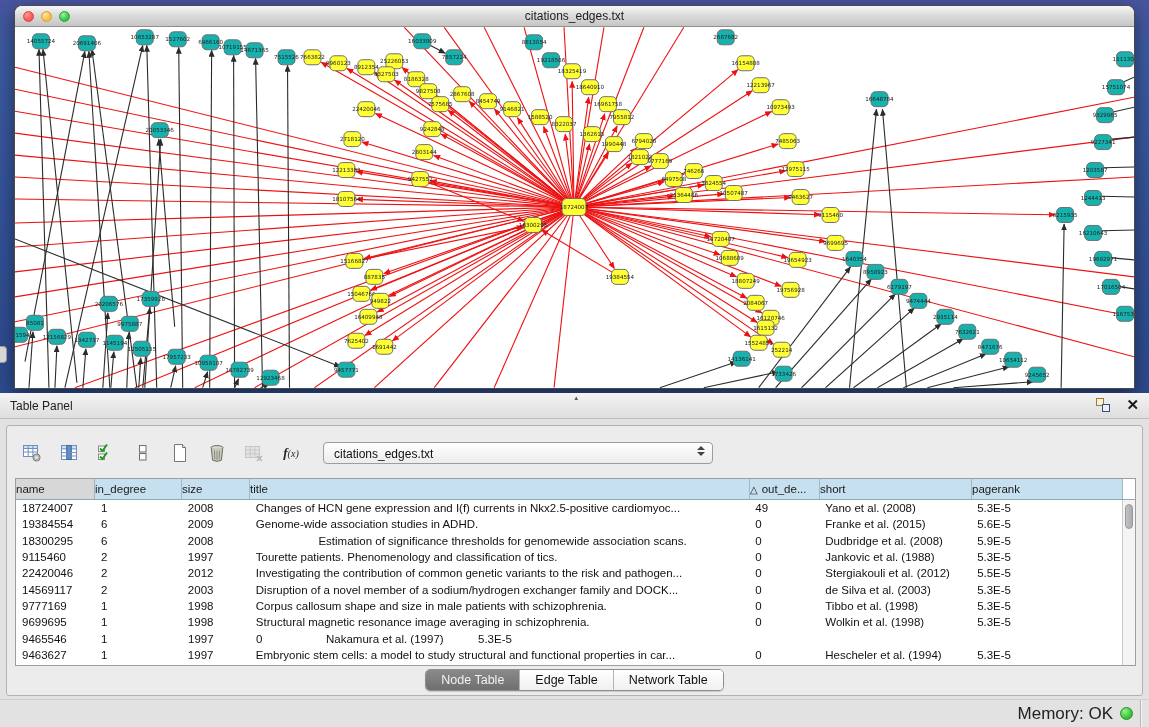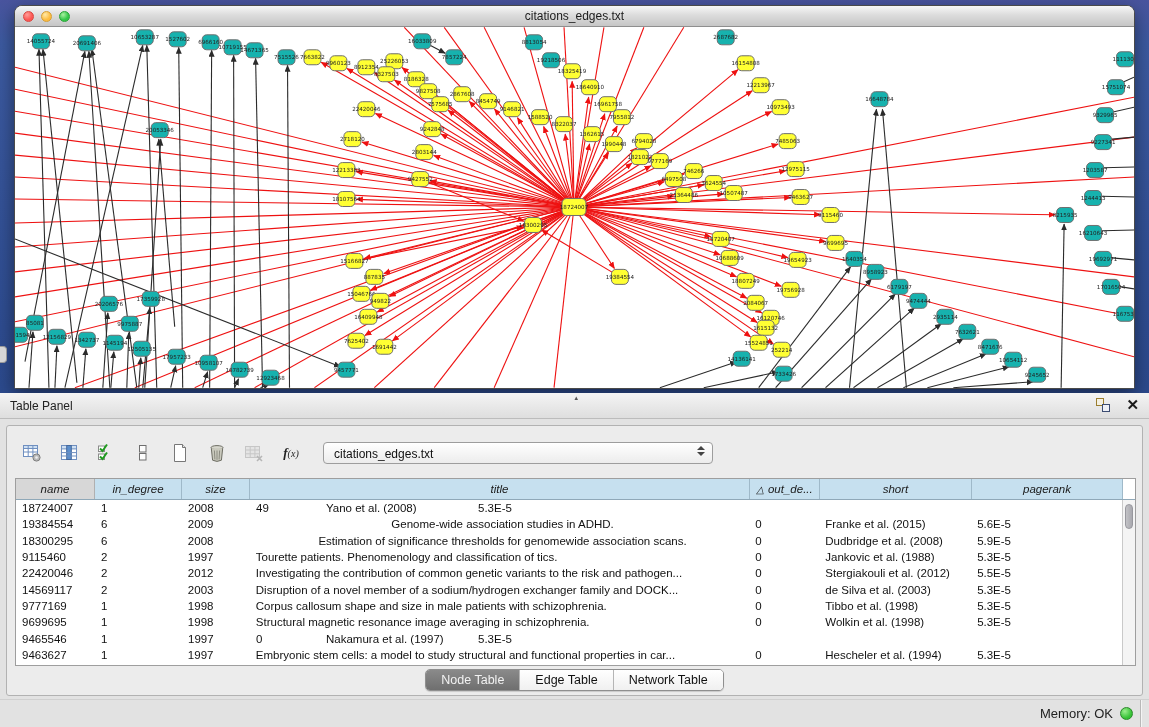--- a/index.html
+++ b/index.html
@@ -52,42 +52,42 @@
   .combo-text { position:absolute; left:10px; top:4px; font-size:12px; color:#111; }
   .combo-arrows { position:absolute; right:7px; top:3px; display:flex; flex-direction:column; gap:2px; }
   .combo-arrows span { width:0; height:0; border-left:4px solid transparent; border-right:4px solid transparent; }
   .combo-arrows .up { border-bottom:4px solid #444; }
   .combo-arrows .dn { border-top:4px solid #444; }
 
   .table-wrap { position:absolute; left:8px; top:52px; width:1121px; height:188px;
                 background:#fff; border:1px solid #9e9e9e; }
   .thead { display:flex; height:21px; border-bottom:1px solid #8fa8b8; }
   .th { background:#c6e0ef; border-right:1px solid #9fb9c9; font-size:11.5px; color:#1a1a1a;
-        display:flex; align-items:center; justify-content:center; overflow:hidden; white-space:nowrap;font-style:italic; }
+        display:flex; align-items:center; overflow:hidden; white-space:nowrap; }
   .th.gray { background:#d7d7d7; border-right:1px solid #b0b0b0; }
   .th .sort { margin-right:4px; font-size:10px; }
   .tbody { position:absolute; left:0; top:21px; right:13px; bottom:0; overflow:hidden; }
   .tr { display:flex; height:16.3px; align-items:center; }
   .td { font-size:11.5px; color:#111; padding-left:6px; overflow:hidden; white-space:nowrap; }
   .vscroll { position:absolute; right:0; top:21px; bottom:0; width:13px; background:#f4f4f4; border-left:1px solid #c9c9c9; }
   .vthumb { position:absolute; left:2px; top:4px; width:8px; height:25px; border-radius:4px;
             background:linear-gradient(90deg,#c2c2c6,#a9a9af); border:1px solid #98989e; }
 
   .tabs-row { position:absolute; left:0; right:0; bottom:3px; height:24px; display:flex; justify-content:center; align-items:center; }
   .segmented { display:flex; border:1px solid #8f8f8f; border-radius:5px; overflow:hidden;
                background:#fff; box-shadow:0 1px 1px rgba(0,0,0,.15); }
   .segment { font-size:12.5px; padding:3px 15px; color:#111; background:linear-gradient(180deg,#ffffff,#f0f0f0);
              border-right:1px solid #b5b5b5; cursor:default; }
   .segment:last-child { border-right:none; }
   .segment.active { background:linear-gradient(180deg,#8a8a8a,#6f6f6f); color:#f2f2f2; }
 
   .status-bar { position:absolute; left:0; right:0; bottom:0; height:28px; background:#e2e2e2;
                 border-top:1px solid #d0d0d0; }
   .status-right { position:absolute; right:16px; top:0; height:100%; display:flex; align-items:center; gap:7px; }
-  .memory-label { font-size:13px; color:#222; }
+  .memory-label { font-size:17px; color:#222; }
   .status-dot { width:13px; height:13px; border-radius:50%; border:1px solid #2a8a2a;
                 background:radial-gradient(circle at 35% 30%,#9bee8e,#35c135 65%); }
   .status-divider { position:absolute; right:8px; top:0; bottom:0; width:1px; background:#b8b8b8;
                     box-shadow:1px 0 0 #f4f4f4; }
 
   
   .mini { display:block; }
 </style>
 </head>
 <body>
@@ -607,29 +607,30 @@
             </div>
             <div class="th" style="width: 151px;">
               <span>pagerank</span>
             </div>
           </div>
         <div class="tbody" id="tbody">
             <div class="tr">
               <div class="td" style="width: 79px;">18724007</div>
               <div class="td" style="width: 87px;">1</div>
               <div class="td" style="width: 68px;">2008</div>
+              <div class="td" style="width: 500px;">Changes of HCN gene expression and I(f) currents in Nkx2.5-positive cardiomyoc...</div>
               <div class="td" style="width: 70px;">49</div>
               <div class="td" style="width: 152px;">Yano et al. (2008)</div>
               <div class="td" style="width: 151px;">5.3E-5</div>
             </div>
             <div class="tr">
               <div class="td" style="width: 79px;">19384554</div>
               <div class="td" style="width: 87px;">6</div>
               <div class="td" style="width: 68px;">2009</div>
-              <div class="td" style="width: 500px; text-align: center;">Genome-wide association studies in ADHD.</div>
+              <div class="td" style="width: 500px;">Genome-wide association studies in ADHD.</div>
               <div class="td" style="width: 70px;">0</div>
               <div class="td" style="width: 152px;">Franke et al. (2015)</div>
               <div class="td" style="width: 151px;">5.6E-5</div>
             </div>
             <div class="tr">
               <div class="td" style="width: 79px;">18300295</div>
               <div class="td" style="width: 87px;">6</div>
               <div class="td" style="width: 68px;">2008</div>
               <div class="td" style="width: 500px; text-align: center;">Estimation of significance thresholds for genomewide association scans.</div>
               <div class="td" style="width: 70px;">0</div>

